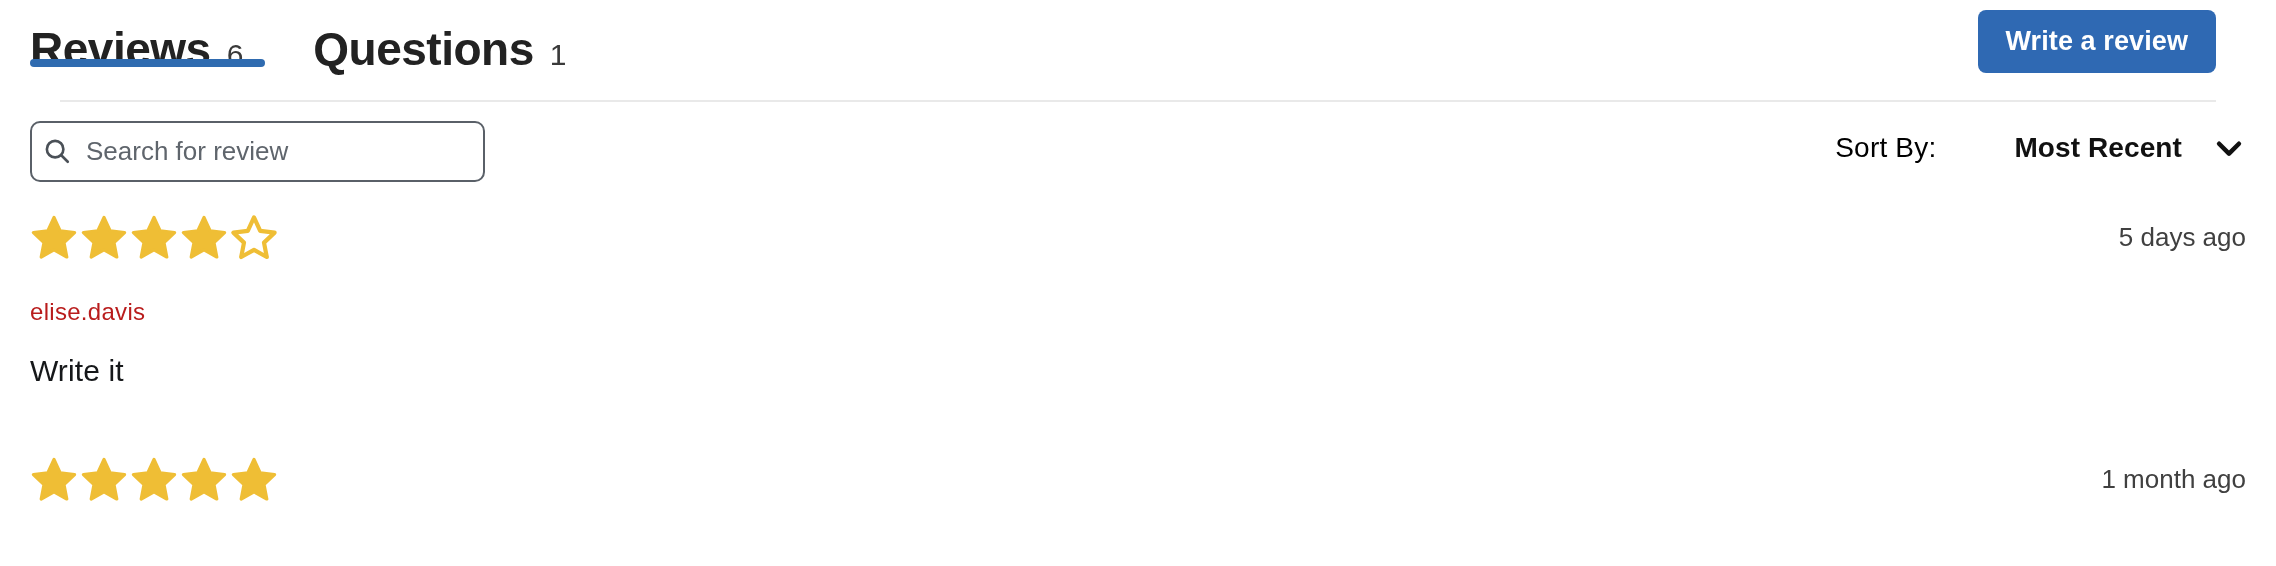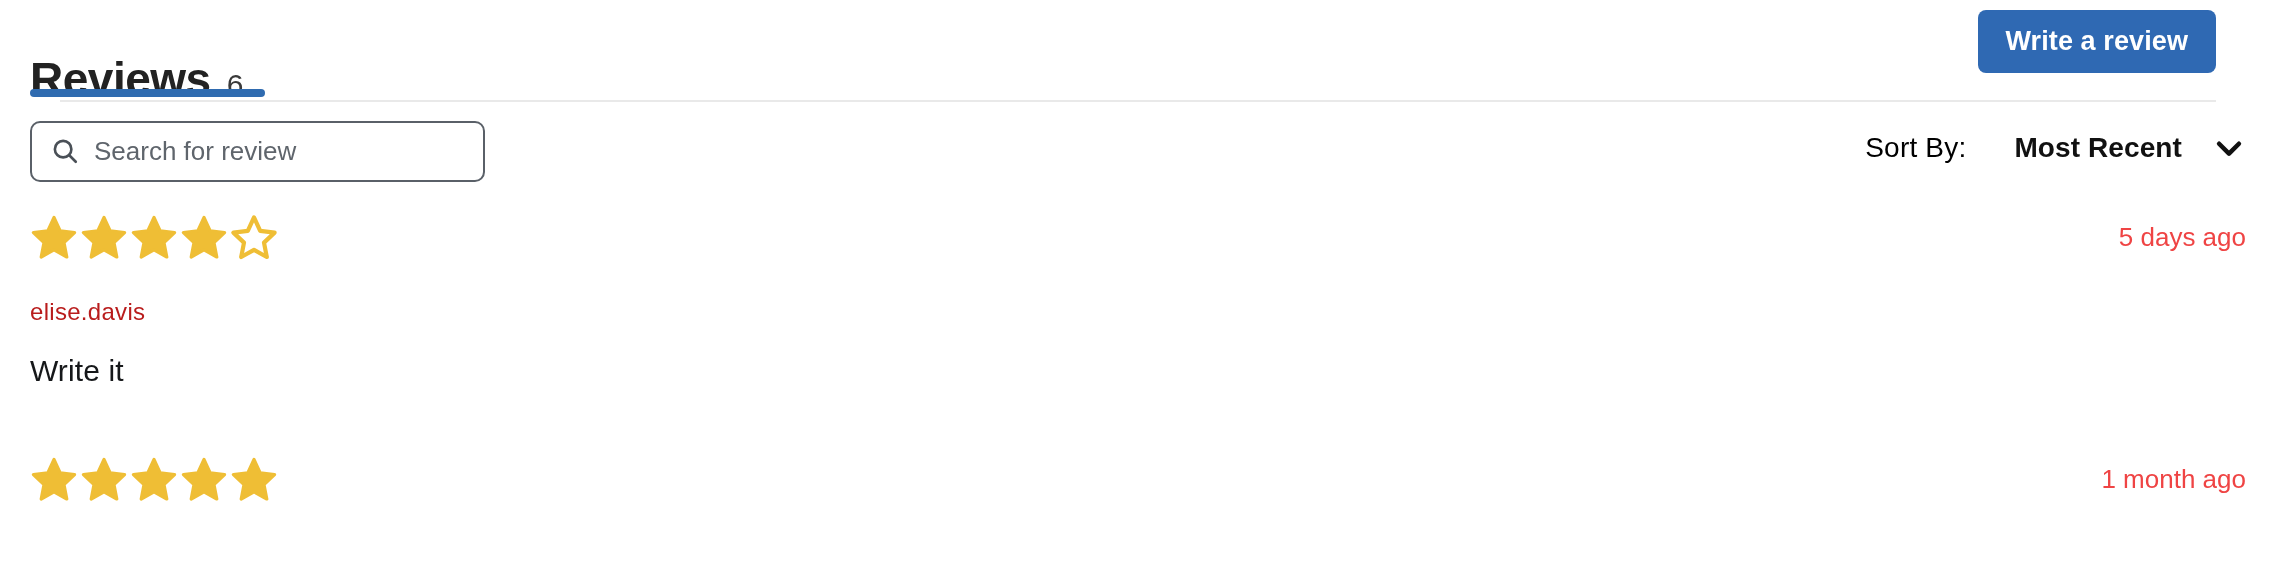--- a/index.html
+++ b/index.html
@@ -26,21 +26,21 @@
 
   
   .tabbar {
     position: relative;
     height: 102px;
     display: flex;
     align-items: flex-start;
   }
   .tabs {
     display: flex;
-    align-items: flex-end;
+    align-items: flex-start;
     height: 100%;
   }
   .tab {
     position: relative;
     display: flex;
     align-items: baseline;
     padding: 26px 0 0 0;
     margin-right: 70px;
     cursor: pointer;
     user-select: none;
@@ -112,21 +112,21 @@
   .search-box {
     position: relative;
     width: 455px;
     height: 61px;
     box-sizing: border-box;
     border: 2px solid #5a6068;
     border-radius: 10px;
     background: #ffffff;
     display: flex;
     align-items: center;
-    padding: 0 18px;
+    padding: 0 10px;
     margin-top: 6px;
     cursor: text;
   }
   .search-icon {
     flex: 0 0 auto;
     width: 30px;
     height: 30px;
     margin-right: 14px;
     display: block;
   }
@@ -156,21 +156,21 @@
   .sort-label {
     font-size: 28px;
     font-weight: 400;
     color: #000000;
     letter-spacing: 0.2px;
   }
   .sort-value {
     font-size: 28px;
     font-weight: 700;
     color: #111111;
-    margin-left: 48px;
+    margin-left: 78px;
     letter-spacing: 0.1px;
   }
   .chevron-icon {
     width: 34px;
     height: 34px;
     margin-left: 30px;
     display: block;
   }
 
   
@@ -197,21 +197,21 @@
     width: 48px;
     height: 48px;
     display: block;
   }
   .review-date {
     position: absolute;
     right: 0;
     top: 50%;
     transform: translateY(-50%);
     font-size: 26px;
-    color: #ef4444;
+    color: #404040;
     white-space: nowrap;
   }
   .review-author {
     margin-top: 32px;
     font-size: 24px;
     color: #b91c1c;
     letter-spacing: 0.3px;
   }
   .review-body {
     margin-top: 28px;
@@ -228,20 +228,24 @@
 
   <div class="tabbar">
     <div class="tabs">
 
       <div class="tab active">
         <span class="tab-label">Reviews</span>
         <span class="tab-count">6</span>
         <span class="tab-underline"></span>
       </div>
 
+      <div class="tab">
+        <span class="tab-label">Questions</span>
+        <span class="tab-count">1</span>
+      </div>
 
     </div>
 
     <div class="header-actions">
       <button class="btn-primary">Write a review</button>
     </div>
 
     <div class="tab-divider"></div>
   </div>
 

